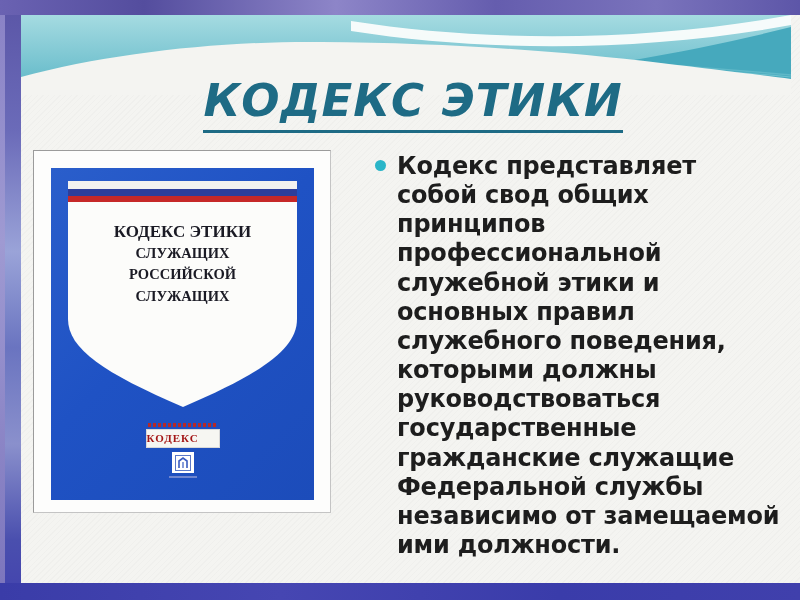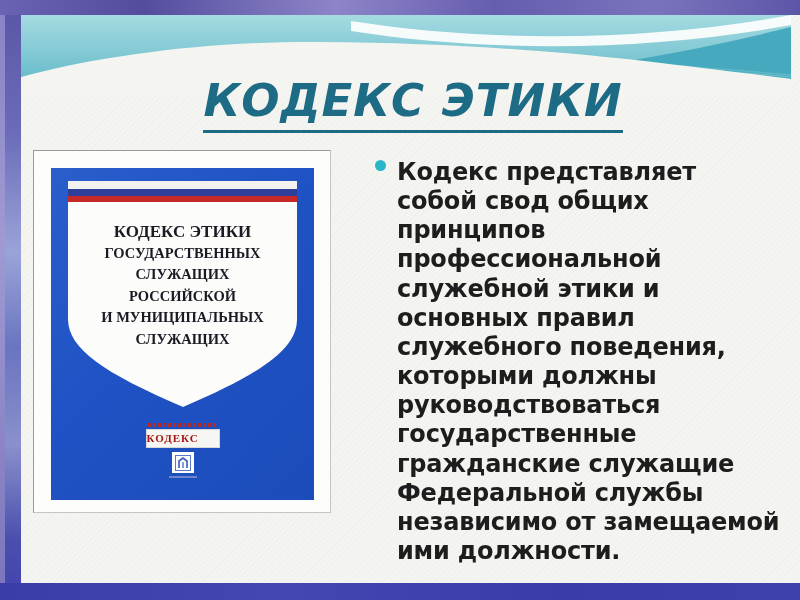--- a/index.html
+++ b/index.html
@@ -36,21 +36,21 @@
     letter-spacing:1px;text-align:left;line-height:17px;font-family:"Liberation Serif",serif;}
   .prospekt{position:absolute;left:50%;transform:translateX(-50%);top:284px;width:22px;height:21px;
     background:#ffffff;display:flex;align-items:center;justify-content:center;}
   .prospekt svg{display:block;}
   .tiny-blue-strip{position:absolute;left:50%;transform:translateX(-50%);top:308px;width:28px;height:2px;
     background:#6f86cf;}
   .bullets{position:absolute;left:354px;top:137px;width:408px;}
   .bullet-row{display:flex;align-items:flex-start;}
   .dot{flex:0 0 auto;width:11px;height:11px;border-radius:50%;background:#2ab5c8;margin:8px 11px 0 0;}
   .bullet-text{width:392px;font-size:24px;font-weight:bold;color:#1d1d1d;line-height:1.215;
-    letter-spacing:-0.2px;margin-top:6px;}
+    letter-spacing:-0.2px;}
 </style>
 </head>
 <body>
 
 <div class="stage">
   <div class="slide">
 
     <svg class="wave" viewBox="0 0 770 80" preserveAspectRatio="none">
       <defs>
         <linearGradient id="tealGrad" x1="0" y1="0" x2="0" y2="1">
@@ -75,24 +75,22 @@
       <div class="cover">
         <div class="shield">
           <svg viewBox="0 0 237 232" preserveAspectRatio="none">
             <path d="M4,0 L233,0 L233,138 C233,168 198,192 119,226 C40,192 4,168 4,138 Z" fill="#fcfcfa"></path>
             <rect x="4" y="0" width="229" height="8" fill="#f2f2f0"></rect>
             <rect x="4" y="8" width="229" height="7" fill="#2d3e9b"></rect>
             <rect x="4" y="15" width="229" height="6" fill="#c62828"></rect>
           </svg>
           <div class="shield-text">
             <div class="l1">КОДЕКС ЭТИКИ</div>
-            <div>ГОСУДАРСТВЕННЫХ</div>
             <div>СЛУЖАЩИХ</div>
             <div>РОССИЙСКОЙ</div>
-            <div>И МУНИЦИПАЛЬНЫХ</div>
             <div>СЛУЖАЩИХ</div>
           </div>
         </div>
         <div class="tiny-red-strip"></div>
         <div class="kodeks-label">КОДЕКС</div>
         <div class="prospekt">
           <svg width="16" height="16" viewBox="0 0 16 16">
             <rect x="0.5" y="0.5" width="15" height="15" fill="#ffffff" stroke="#5a78c8" stroke-width="1"></rect>
             <path d="M4,13 L4,6 L8,3 L12,6 L12,13" fill="none" stroke="#3a5cc0" stroke-width="1.6"></path>
             <line x1="8" y1="7" x2="8" y2="13" stroke="#3a5cc0" stroke-width="1.2"></line>

